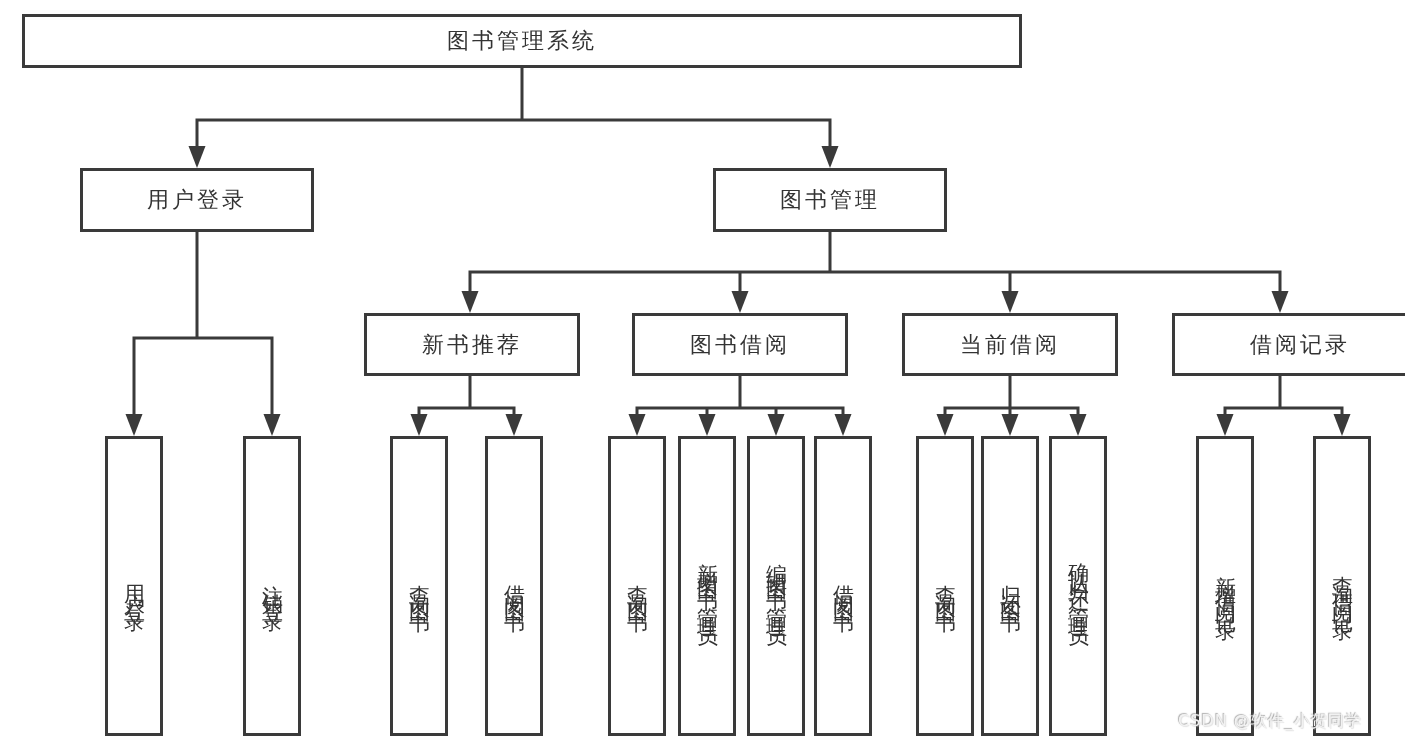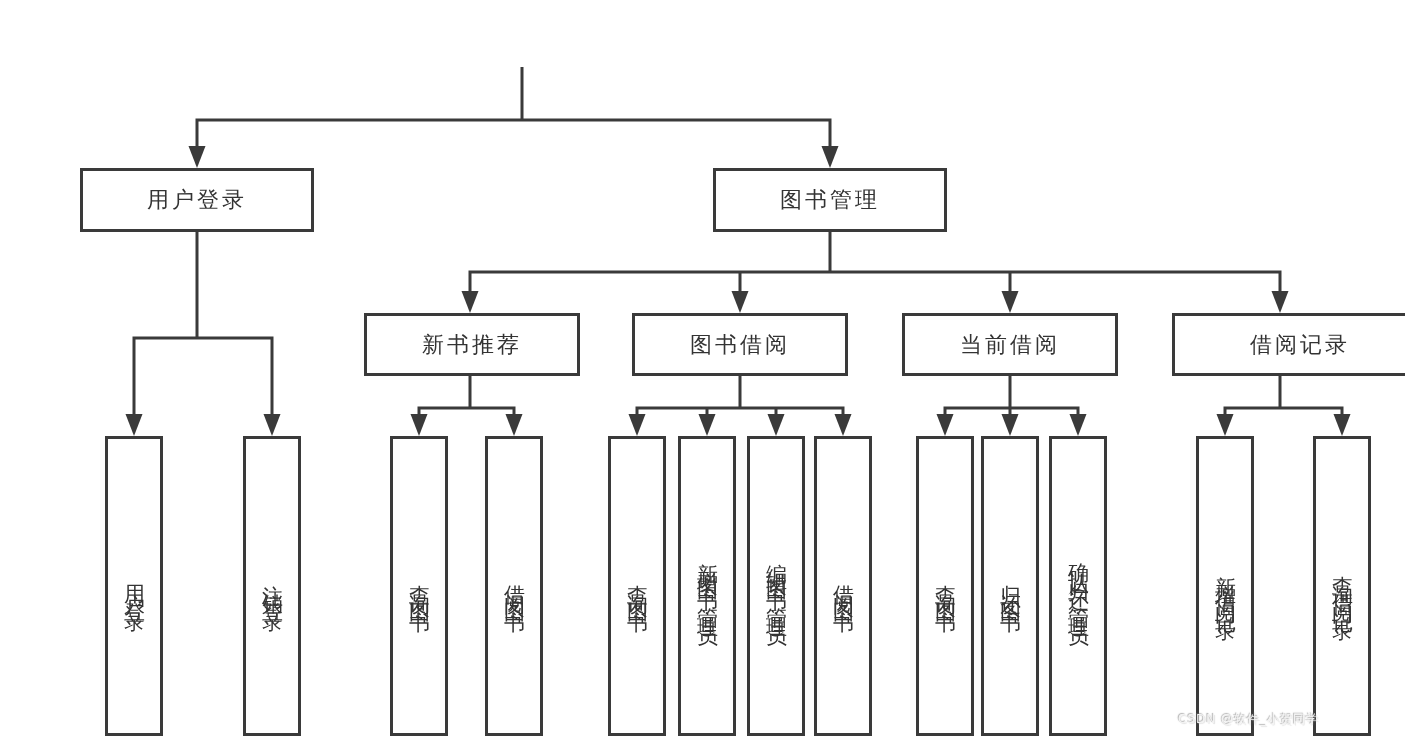--- a/index.html
+++ b/index.html
@@ -56,21 +56,21 @@
     font-size:21px;
     letter-spacing:9px;
     writing-mode:vertical-rl;
     text-orientation:mixed;
     line-height:1;
   }
   .watermark{
     position:absolute;
     left:1178px;
     top:711px;
-    font-size:12px;
+    font-size:16px;
     letter-spacing:1px;
     color:var(--watermark);
     text-shadow:-1px -1px 1px rgba(110,110,110,0.55), 1px 1px 1px rgba(190,190,190,0.45);
     white-space:nowrap;
     z-index:5;
   }
 </style>
 </head>
 <body>
 
@@ -105,20 +105,21 @@
     <path d="M1010 376 V408 M943.5 408 H1079.5 M945 406.5 V418 M1010 406.5 V418 M1078 406.5 V418"></path>
     <polygon points="936.5,414 953.5,414 945,436"></polygon>
     <polygon points="1001.5,414 1018.5,414 1010,436"></polygon>
     <polygon points="1069.5,414 1086.5,414 1078,436"></polygon>
 
     <path d="M1280 376 V408 M1223.5 408 H1343.5 M1225 406.5 V418 M1342 406.5 V418"></path>
     <polygon points="1216.5,414 1233.5,414 1225,436"></polygon>
     <polygon points="1333.5,414 1350.5,414 1342,436"></polygon>
   </svg>
 
+  <div class="box h" style="left:22px;top:14px;width:1000px;height:54px">图书管理系统</div>
 
   <div class="box h" style="left:80px;top:168px;width:234px;height:64px">用户登录</div>
   <div class="box h" style="left:713px;top:168px;width:234px;height:64px">图书管理</div>
 
   <div class="box h" style="left:364px;top:313px;width:216px;height:63px">新书推荐</div>
   <div class="box h" style="left:902px;top:313px;width:216px;height:63px">当前借阅</div>
   <div class="box h" style="left:632px;top:313px;width:216px;height:63px">图书借阅</div>
   <div class="box h" style="left:1172px;top:313px;width:256px;height:63px">借阅记录</div>
 
   <div class="box v" style="left:105px">用户登录</div>

